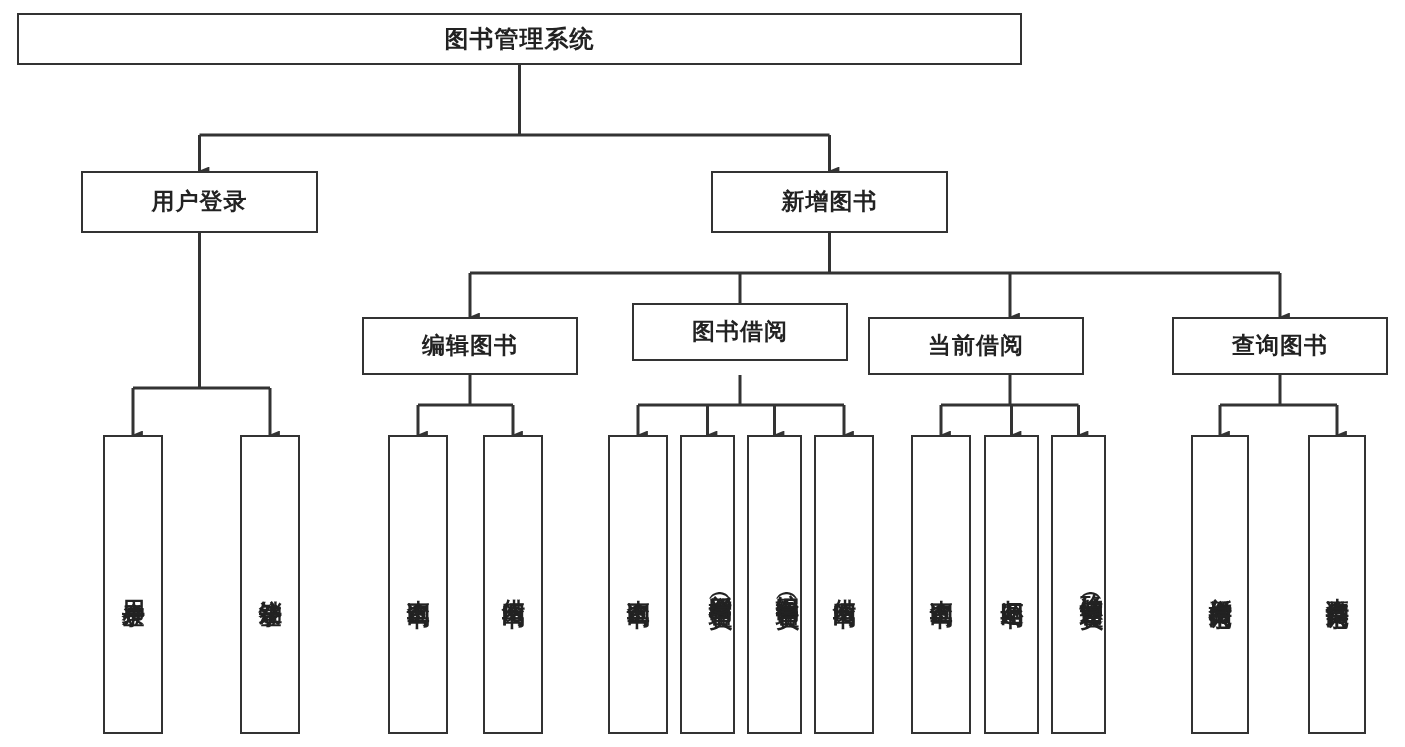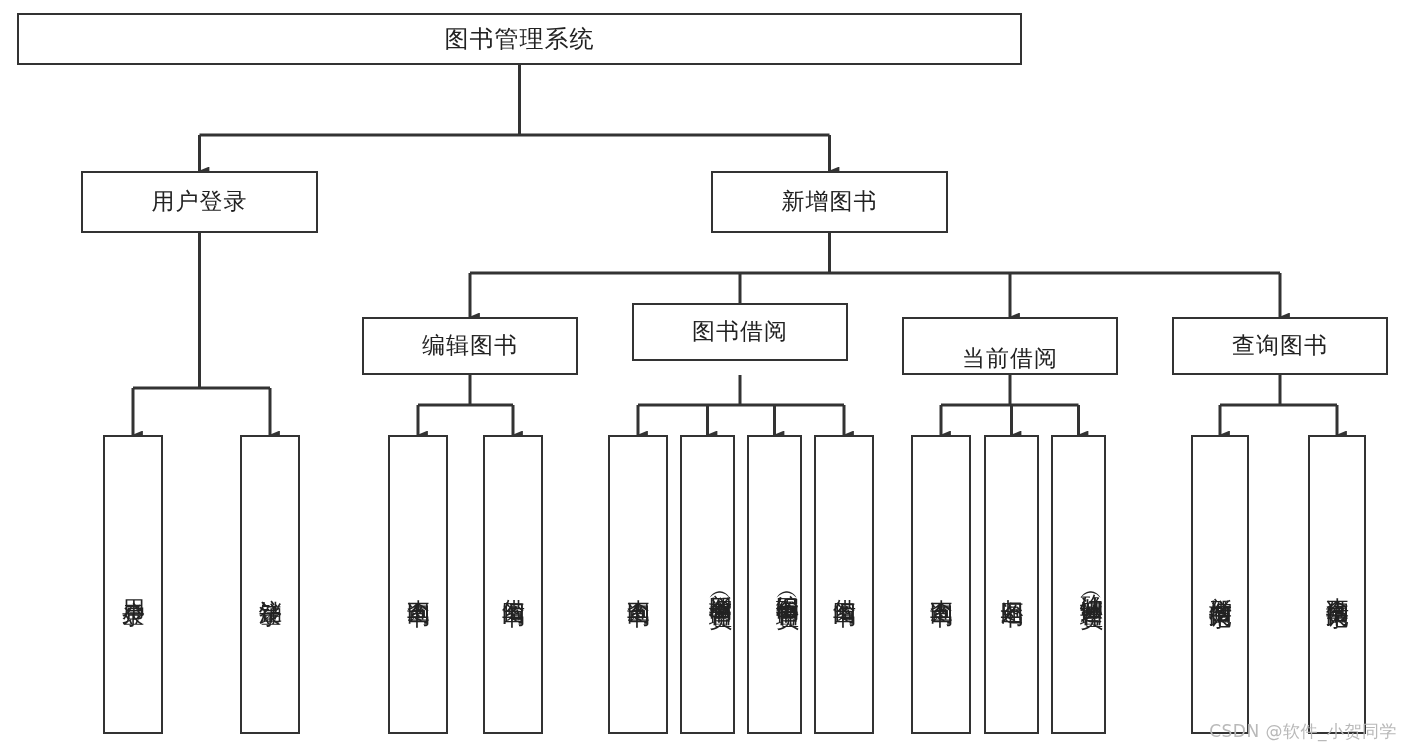--- a/index.html
+++ b/index.html
@@ -11,20 +11,21 @@
     font-family: "DejaVu Sans", "Liberation Sans", sans-serif;
     width: 1405px;
     height: 747px;
     overflow: hidden;
   }
   #canvas {
     position: relative;
     width: 1405px;
     height: 747px;
     background: #ffffff;
+    font-weight: bold;
   }
   #edges {
     position: absolute;
     left: 0;
     top: 0;
     width: 1405px;
     height: 747px;
     pointer-events: none;
   }
   .node {
@@ -122,21 +123,21 @@
       </div>
       <div class="node horiz" style="left: 711px; top: 171px; width: 237px; height: 62px;">
         <span>新增图书</span>
       </div>
       <div class="node horiz" style="left: 362px; top: 317px; width: 216px; height: 58px;">
         <span>编辑图书</span>
       </div>
       <div class="node horiz" style="left: 632px; top: 303px; width: 216px; height: 58px;">
         <span>图书借阅</span>
       </div>
-      <div class="node horiz" style="left: 902px; top: 317px; width: 216px; height: 58px; align-items: flex-end;">
+      <div class="node horiz" style="left: 868px; top: 317px; width: 216px; height: 58px;">
         <span>当前借阅</span>
       </div>
       <div class="node horiz" style="left: 1172px; top: 317px; width: 216px; height: 58px;">
         <span>查询图书</span>
       </div>
       <div class="node vert" style="left: 103px; top: 435px; width: 60px; height: 299px;">
         <span>用户登录</span>
       </div>
       <div class="node vert" style="left: 240px; top: 435px; width: 60px; height: 299px;">
         <span>注销登录</span>
@@ -168,14 +169,13 @@
       <div class="node vert toptext" style="left: 1051px; top: 435px; width: 55px; height: 299px;">
         <span>确认归还（管理员）</span>
       </div>
       <div class="node vert" style="left: 1191px; top: 435px; width: 58px; height: 299px;">
         <span>新增借阅记录</span>
       </div>
       <div class="node vert" style="left: 1308px; top: 435px; width: 58px; height: 299px;">
         <span>查询借阅记录</span>
       </div>
     </div>
-  <div id="watermark">CSDN @软件_小贺同学</div>
 </div>
 
 </body></html>

